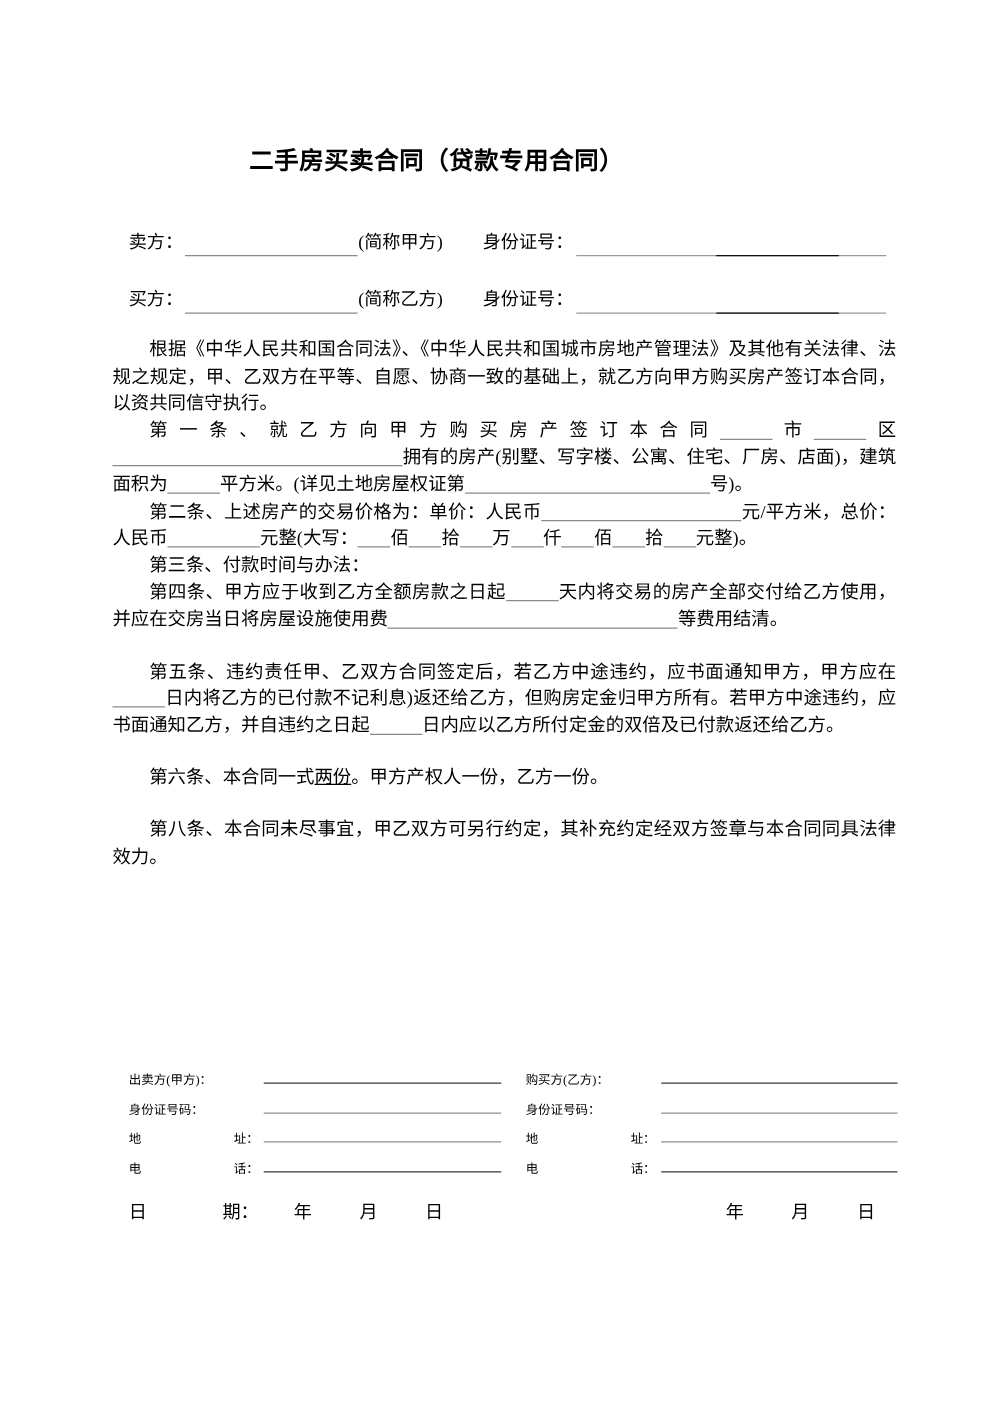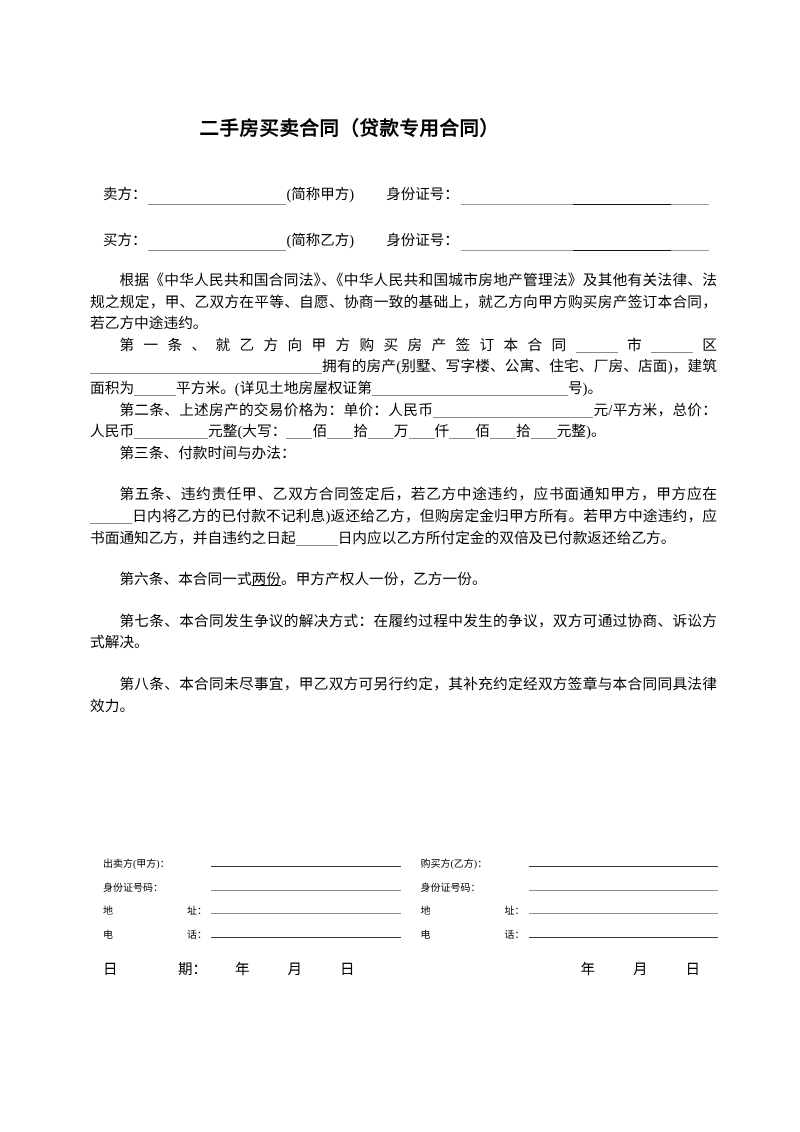--- a/index.html
+++ b/index.html
@@ -197,35 +197,35 @@
       <span class="id-blank-wrap">
         <span class="under-light"></span>
         <span class="under-dark"></span>
       </span>
     </div>
 
   </div>
 
   <div class="body-text">
 
-    <p class="para">根据《中华人民共和国合同法》、《中华人民共和国城市房地产管理法》及其他有关法律、法规之规定，甲、乙双方在平等、自愿、协商一致的基础上，就乙方向甲方购买房产签订本合同，若乙方中途违约。</p>
+    <p class="para">根据《中华人民共和国合同法》、《中华人民共和国城市房地产管理法》及其他有关法律、法规之规定，甲、乙双方在平等、自愿、协商一致的基础上，就乙方向甲方购买房产签订本合同，以资共同信守执行。</p>
 
     <p class="para"><span>第一条、就乙方向甲方购买房产签订本合同</span><span class="blank b-s"></span><span>市</span><span class="blank b-s"></span><span>区</span><span class="blank b-3xl"></span><span>拥有的房产(别墅、写字楼、公寓、住宅、厂房、店面)，建筑面积为</span><span class="blank b-s"></span><span>平方米。(详见土地房屋权证第</span><span class="blank b-2xl"></span><span>号)。</span></p>
 
     <p class="para"><span>第二条、上述房产的交易价格为：单价：人民币</span><span class="blank b-xl"></span><span>元/平方米，总价：人民币</span><span class="blank b-m"></span><span>元整(大写：</span><span class="blank b-cap"></span><span>佰</span><span class="blank b-cap"></span><span>拾</span><span class="blank b-cap"></span><span>万</span><span class="blank b-cap"></span><span>仟</span><span class="blank b-cap"></span><span>佰</span><span class="blank b-cap"></span><span>拾</span><span class="blank b-cap"></span><span>元整)。</span></p>
 
     <p class="para">第三条、付款时间与办法：</p>
 
 
+    <p class="para"><span>第四条、甲方应于收到乙方全额房款之日起</span><span class="blank b-s"></span><span>天内将交易的房产全部交付给乙方使用，并应在交房当日将房屋设施使用费</span><span class="blank b-3xl"></span><span>等费用结清。</span></p>
 
     <p class="para gap-para"><span>第五条、违约责任甲、乙双方合同签定后，若乙方中途违约，应书面通知甲方，甲方应在</span><span class="blank b-s"></span><span>日内将乙方的已付款不记利息)返还给乙方，但购房定金归甲方所有。若甲方中途违约，应书面通知乙方，并自违约之日起</span><span class="blank b-s"></span><span>日内应以乙方所付定金的双倍及已付款返还给乙方。</span></p>
 
     <p class="para gap-para"><span>第六条、本合同一式</span><span class="u">两份</span><span>。甲方产权人一份，乙方一份。</span></p>
 
-    <p class="para gap-para">第七条、本合同发生争议的解决方式：在履约过程中发生的争议，双方可通过协商、诉讼方式解决。</p>
 
     <p class="para gap-para">第八条、本合同未尽事宜，甲乙双方可另行约定，其补充约定经双方签章与本合同同具法律效力。</p>
 
   </div>
 
   <div class="sign-block">
     <div class="sign-cols">
 
       <div class="sign-col">
         <div class="sign-line">

